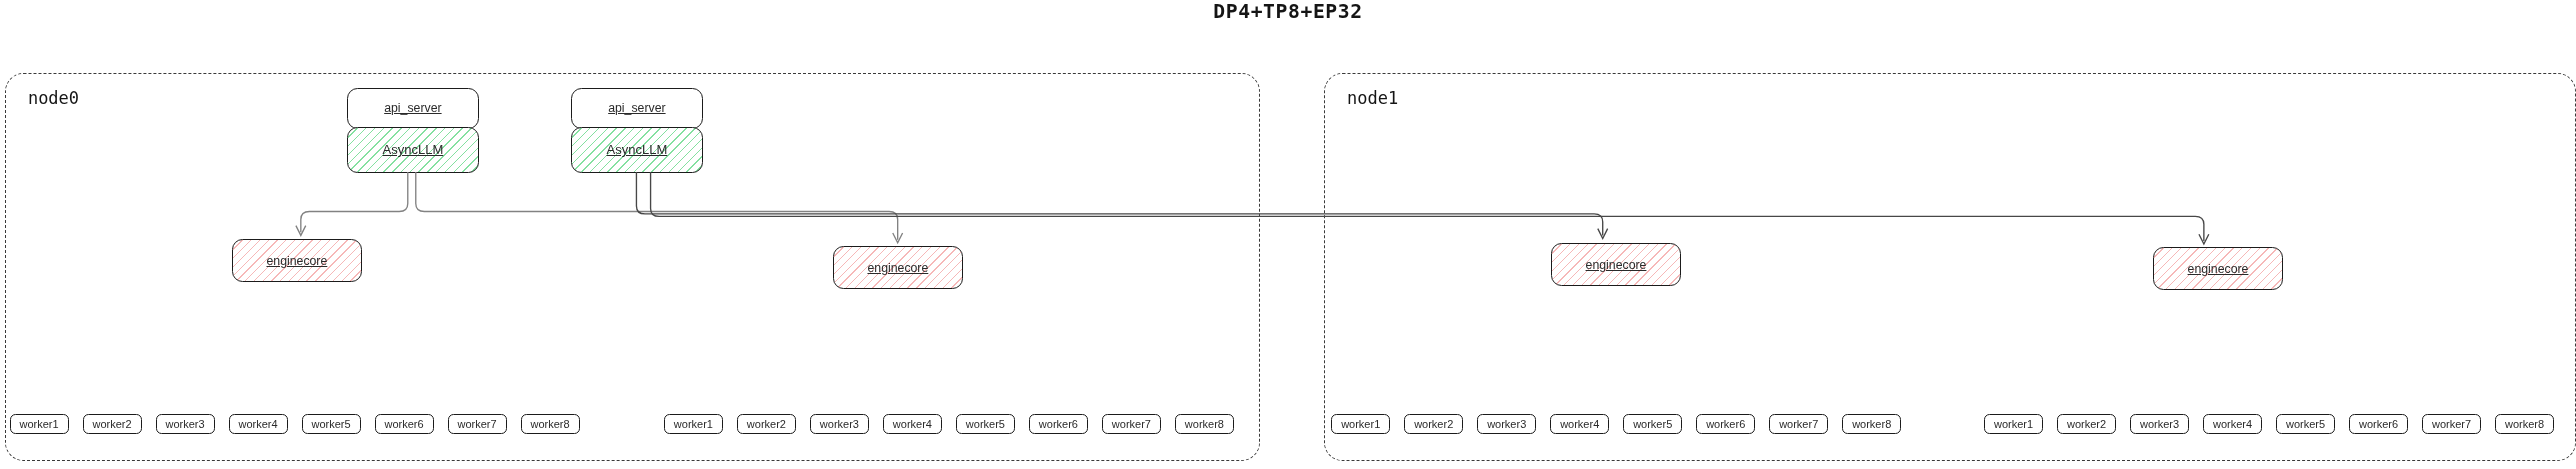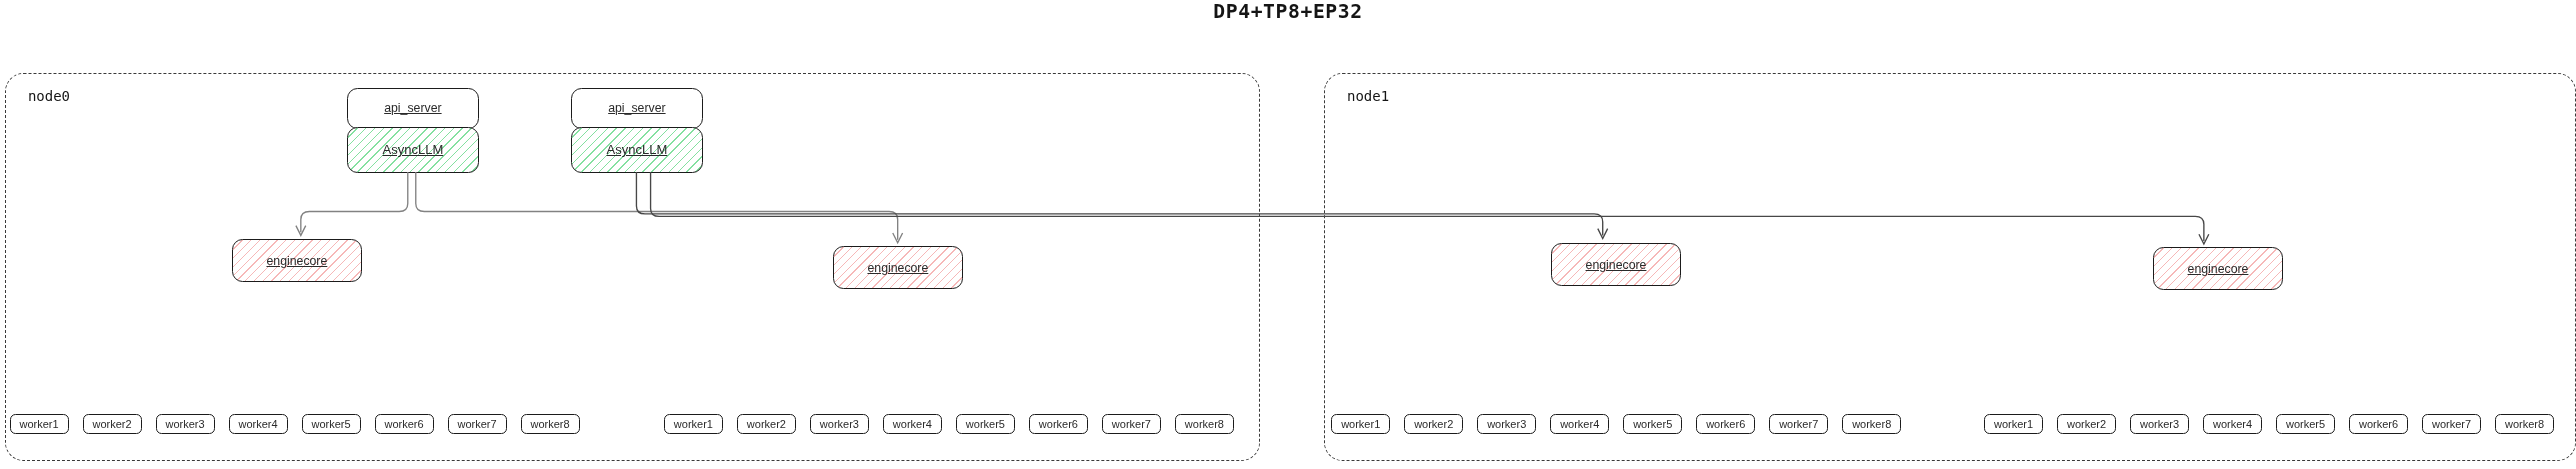--- a/index.html
+++ b/index.html
@@ -17,21 +17,21 @@
     font-size:19.7px;font-weight:700;letter-spacing:0.6px;color:#151515;
   }
   .node{
     position:absolute;top:73px;height:388px;
     border:1.5px dashed #3a3a3a;border-radius:18.5px;
     box-sizing:border-box;background:transparent;
   }
   .node-label{
     position:absolute;top:13.5px;left:22px;
     font-family:"DejaVu Sans Mono", monospace;
-    font-size:14px;color:#151515;
+    font-size:17px;color:#151515;
   }
   .stack{position:absolute;width:132px;}
   .box{
     box-sizing:border-box;
     border:1.5px solid #1b1b1b;
     display:flex;align-items:center;justify-content:center;
     background:#ffffff;color:#2a2a2a;text-decoration:underline;
   }
   .api-box{height:41px;border-radius:10.5px;font-size:12.3px;}
   .async-box{

